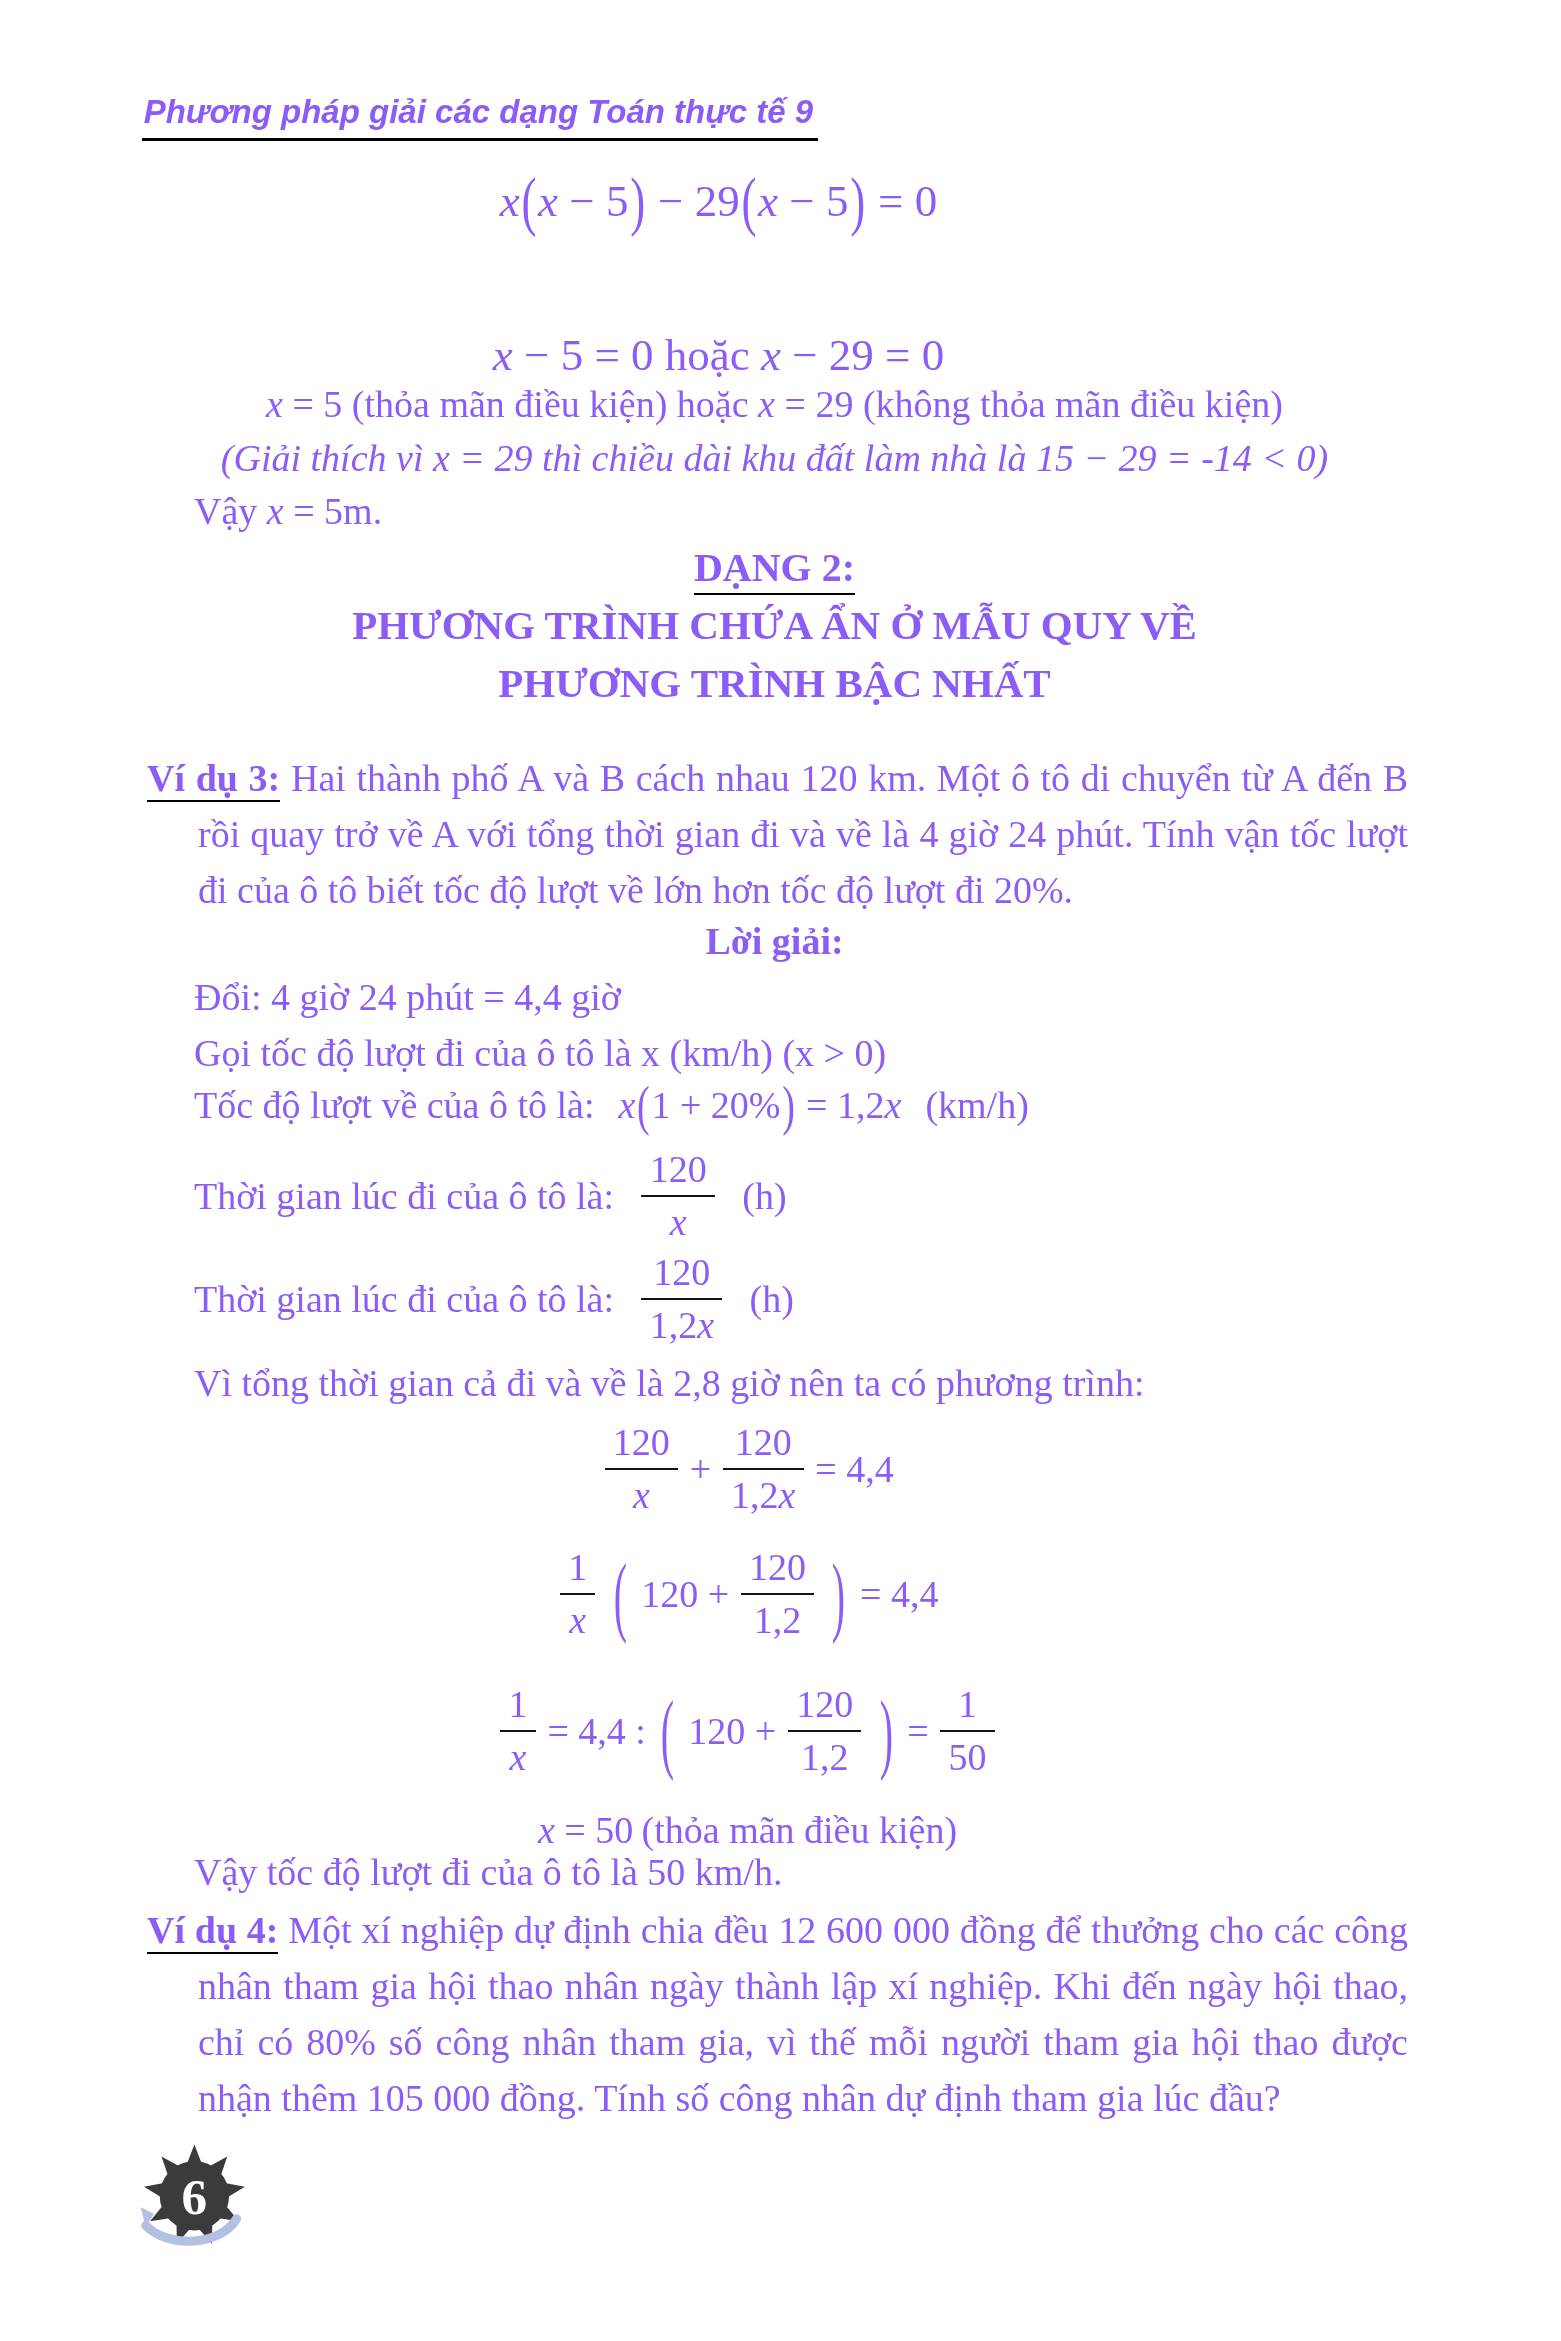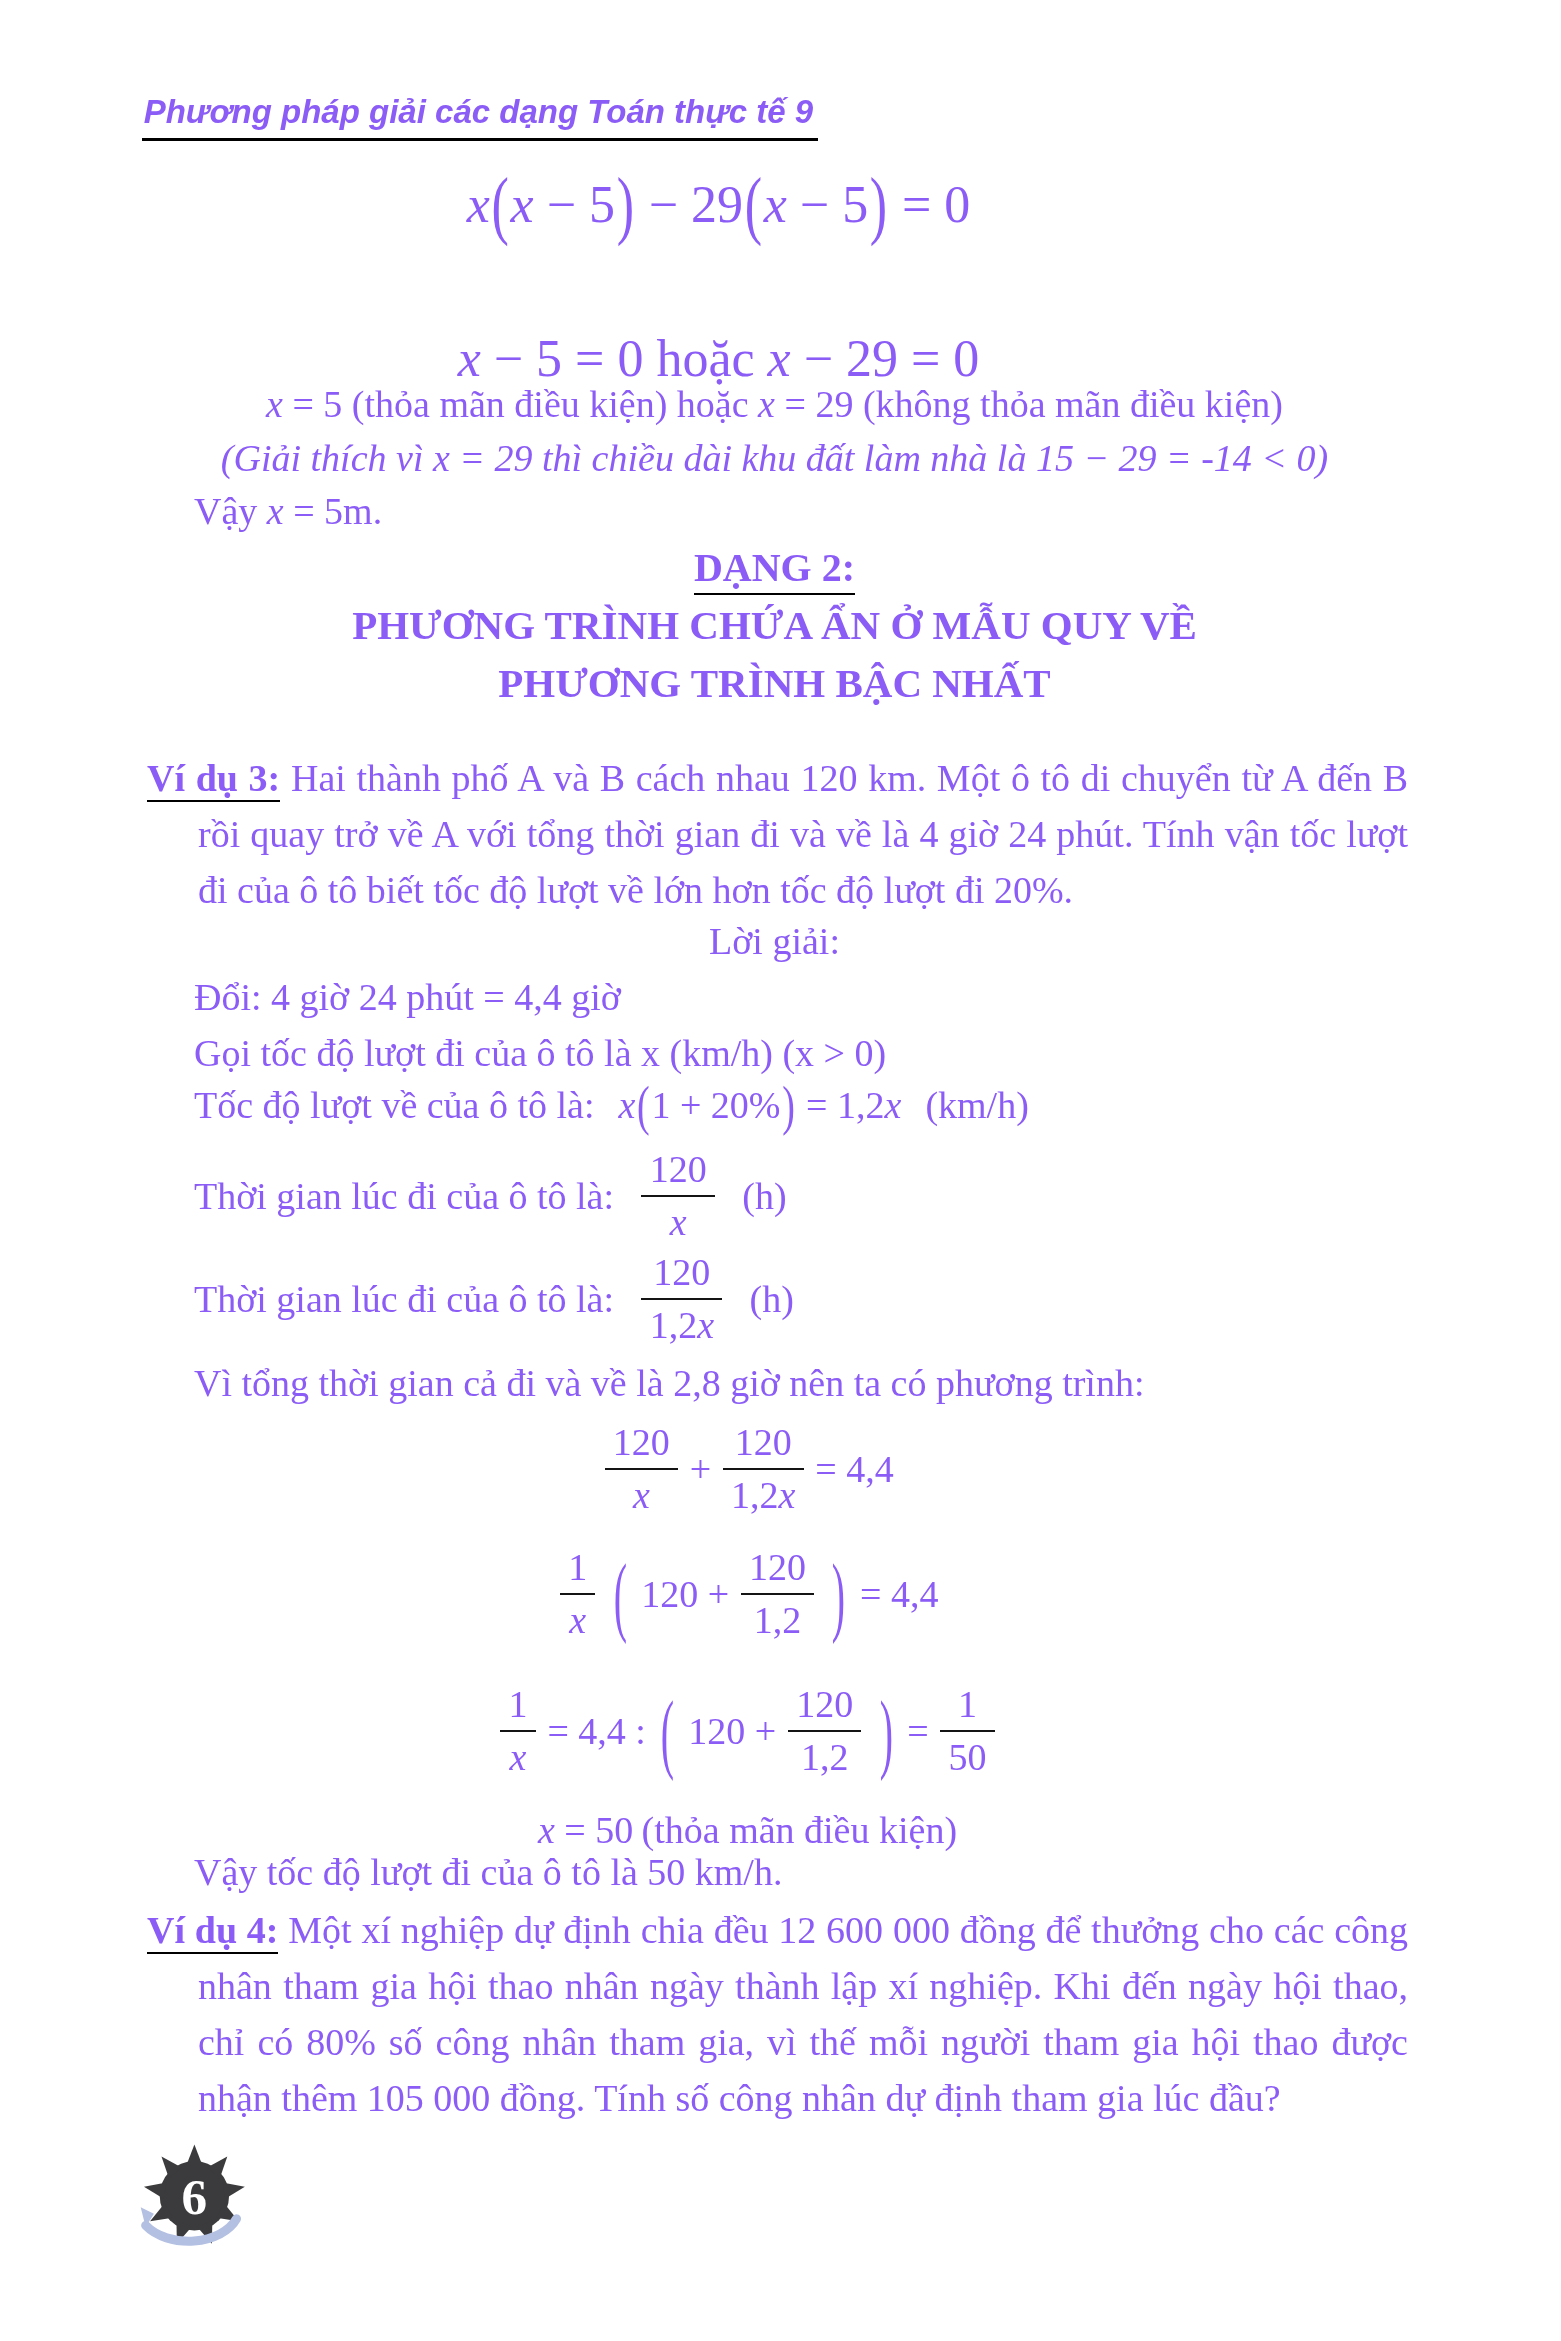--- a/index.html
+++ b/index.html
@@ -16,31 +16,31 @@
   
   .hdr{
     position:absolute; left:142px; top:93px;
     font-family:"Liberation Sans","DejaVu Sans",sans-serif;
     font-style:italic; font-weight:700; font-size:33px;
     border-bottom:3.3px solid #000; padding:0 5px 6.6px 1.7px;
     letter-spacing:0px;
   }
   
   .cline{position:absolute; left:0; width:1549px; text-align:center;}
-  .cline-eq{position:absolute; left:0; width:1437px; text-align:center; font-size:52px;}
+  .cline-eq{position:absolute; left:0; width:1437px; text-align:center; font-size:45px;}
   .crow{position:absolute; left:0; width:1495px; display:flex; justify-content:center; align-items:center; gap:8.3px; font-size:38px;}
   .lrow{position:absolute; left:194px; display:flex; align-items:center; gap:24px;}
   .lline{position:absolute; left:194px;}
   
   .para{
     position:absolute; left:198px; right:153px;
     text-indent:-51px; text-align:justify; line-height:56px;
   }
   .exlabel{font-weight:700; border-bottom:2.5px solid #000; padding-bottom:0.8px;}
-  .bold{font-weight:400;}
+  .bold{font-weight:700;}
   .it{font-style:italic;}
   .sec-label{
     font-weight:700; font-size:40px;
     border-bottom:2.5px solid #000; padding-bottom:1.7px; display:inline-block;
   }
   .sec-title{font-weight:700; font-size:41px;}
   
   .frac{display:inline-block; text-align:center; line-height:1.12; margin:0 3.3px;}
   .frac .num{display:block; border-bottom:2.5px solid #141414; padding:0 8.3px 4.1px;}
   .frac .den{display:block; padding:4.1px 8.3px 0;}

